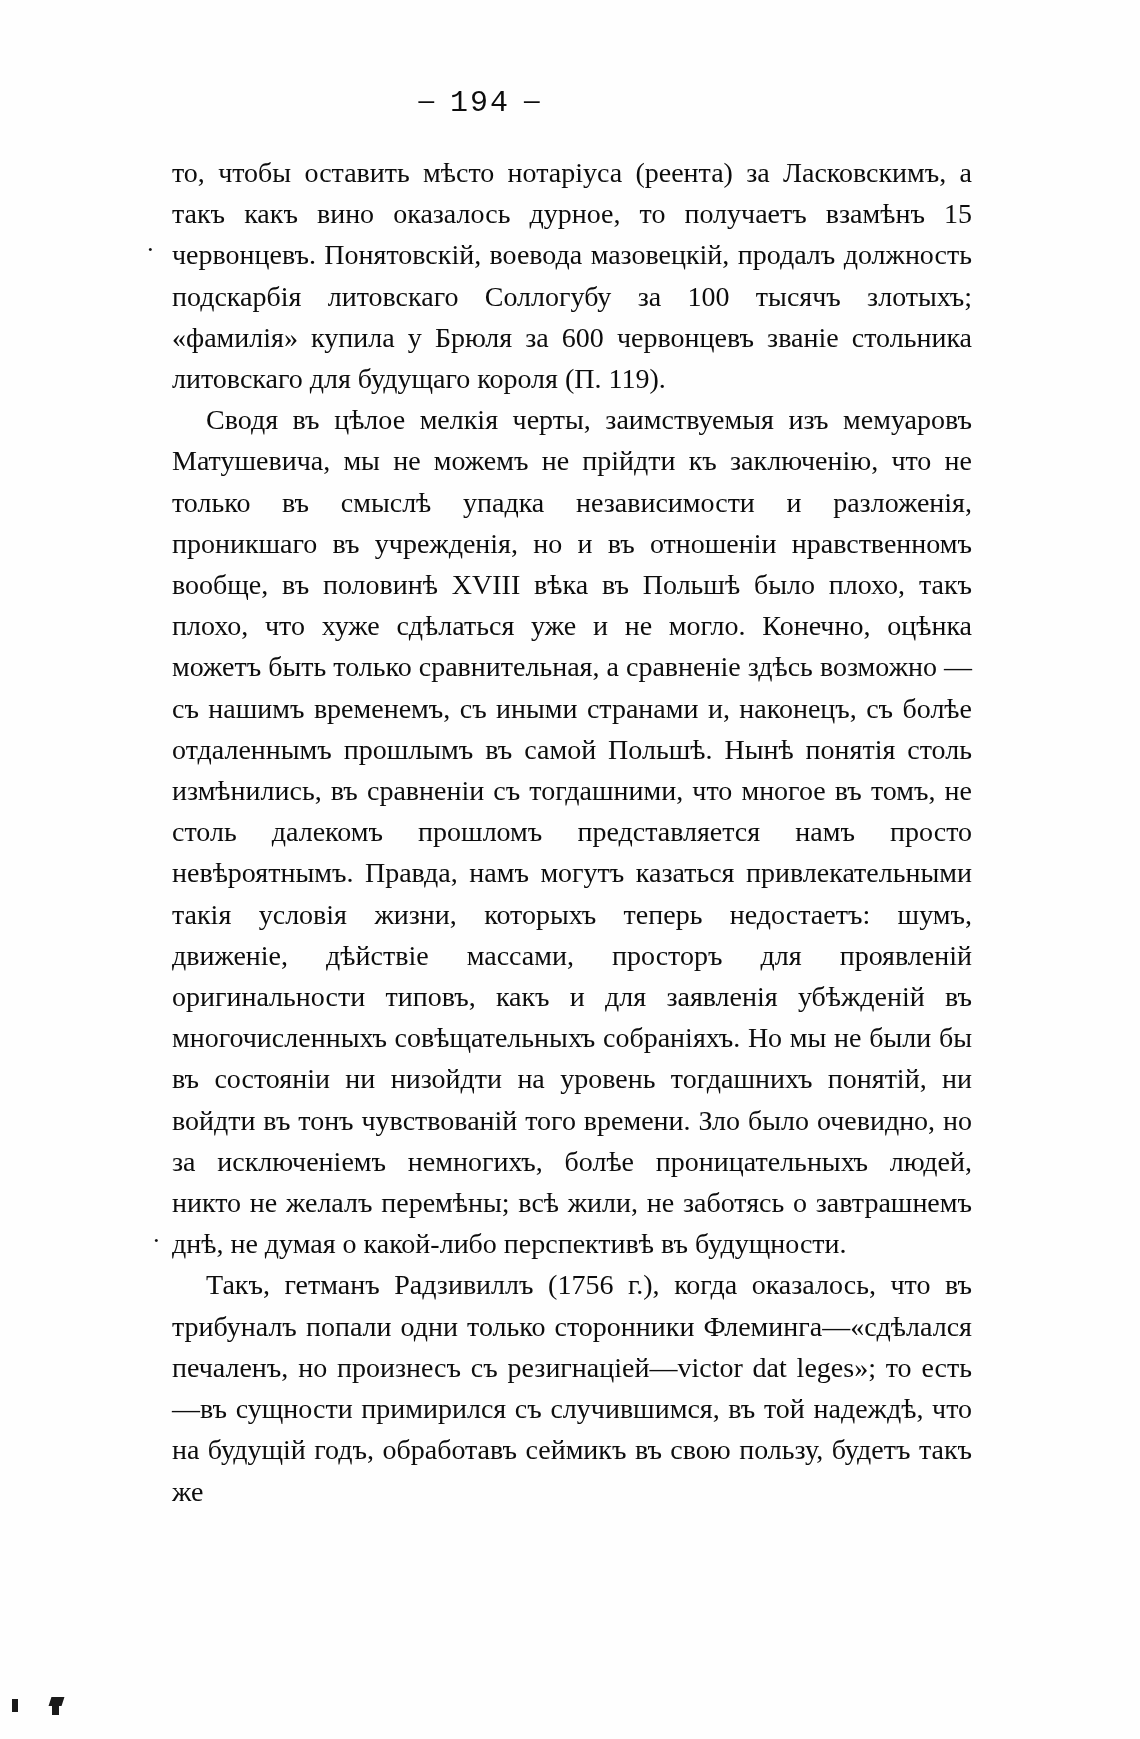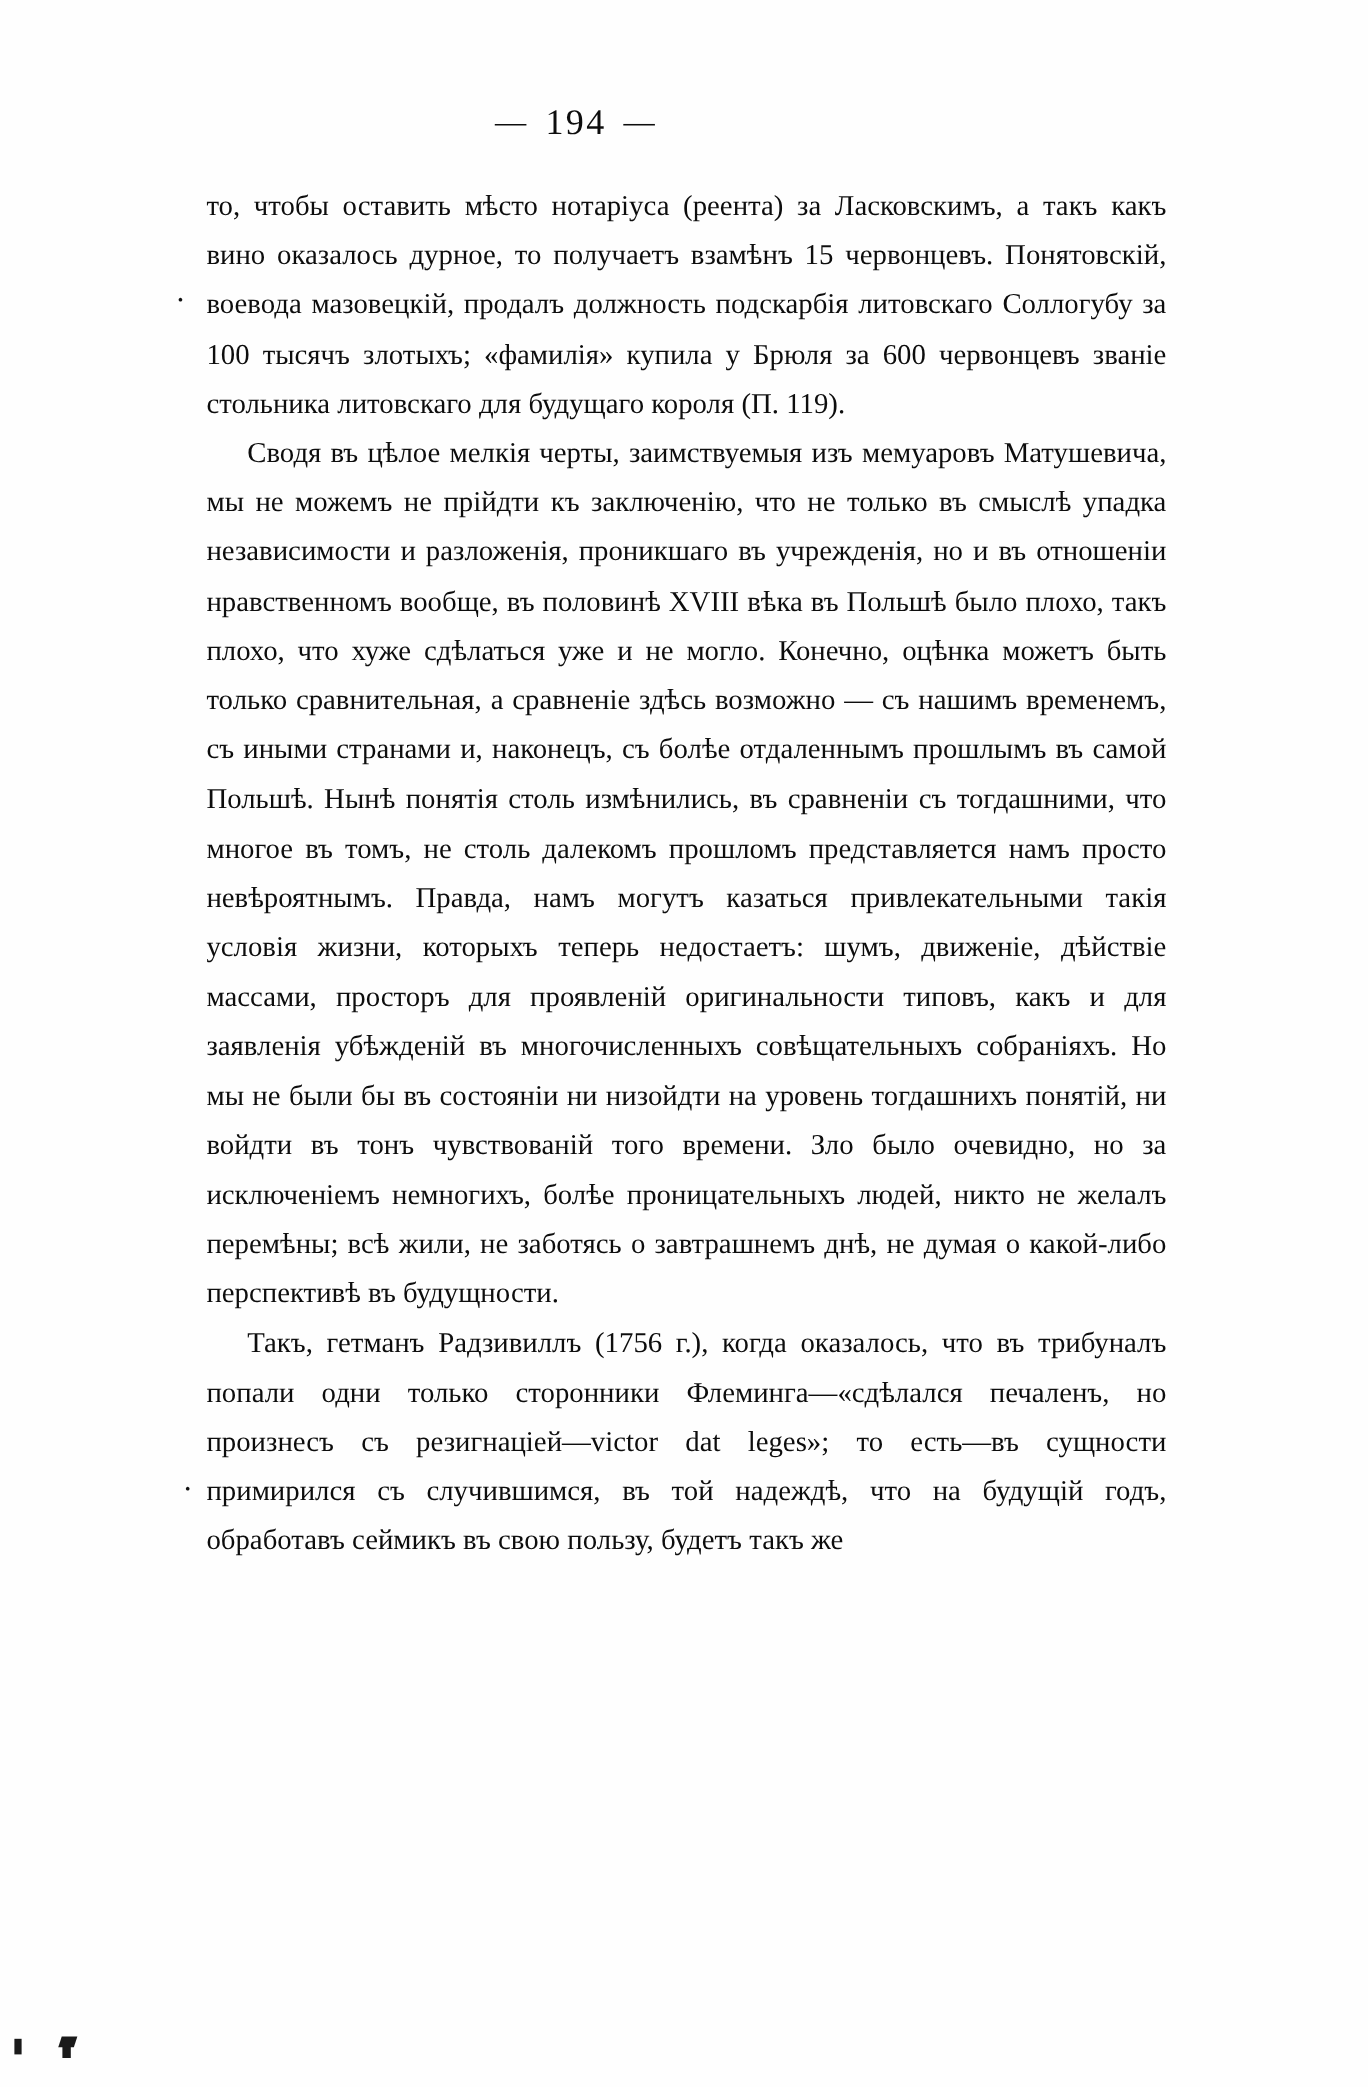--- a/index.html
+++ b/index.html
@@ -24,34 +24,34 @@
     background: #fefefe;
   }
   .page-number {
     position: absolute;
     top: 86px;
     left: 0;
     width: 960px;
     text-align: center;
     font-size: 30px;
     letter-spacing: 2px;
-    font-family: Liberation Serif, serif;
+    font-family: Liberation Mono, monospace;
   }
   .page-number .dash {
     display: inline-block;
     padding: 0 14px;
     font-size: 26px;
     vertical-align: 2px;
   }
   .body-text {
     position: absolute;
     top: 152px;
     left: 172px;
     width: 800px;
-    font-size: 24px;
+    font-size: 28px;
     line-height: 41.2px;
     text-align: justify;
     text-justify: inter-word;
     font-family: "Liberation Serif", serif;
   }
   .body-text p {
     margin: 0;
     text-indent: 34px;
   }
   .body-text p.first {

